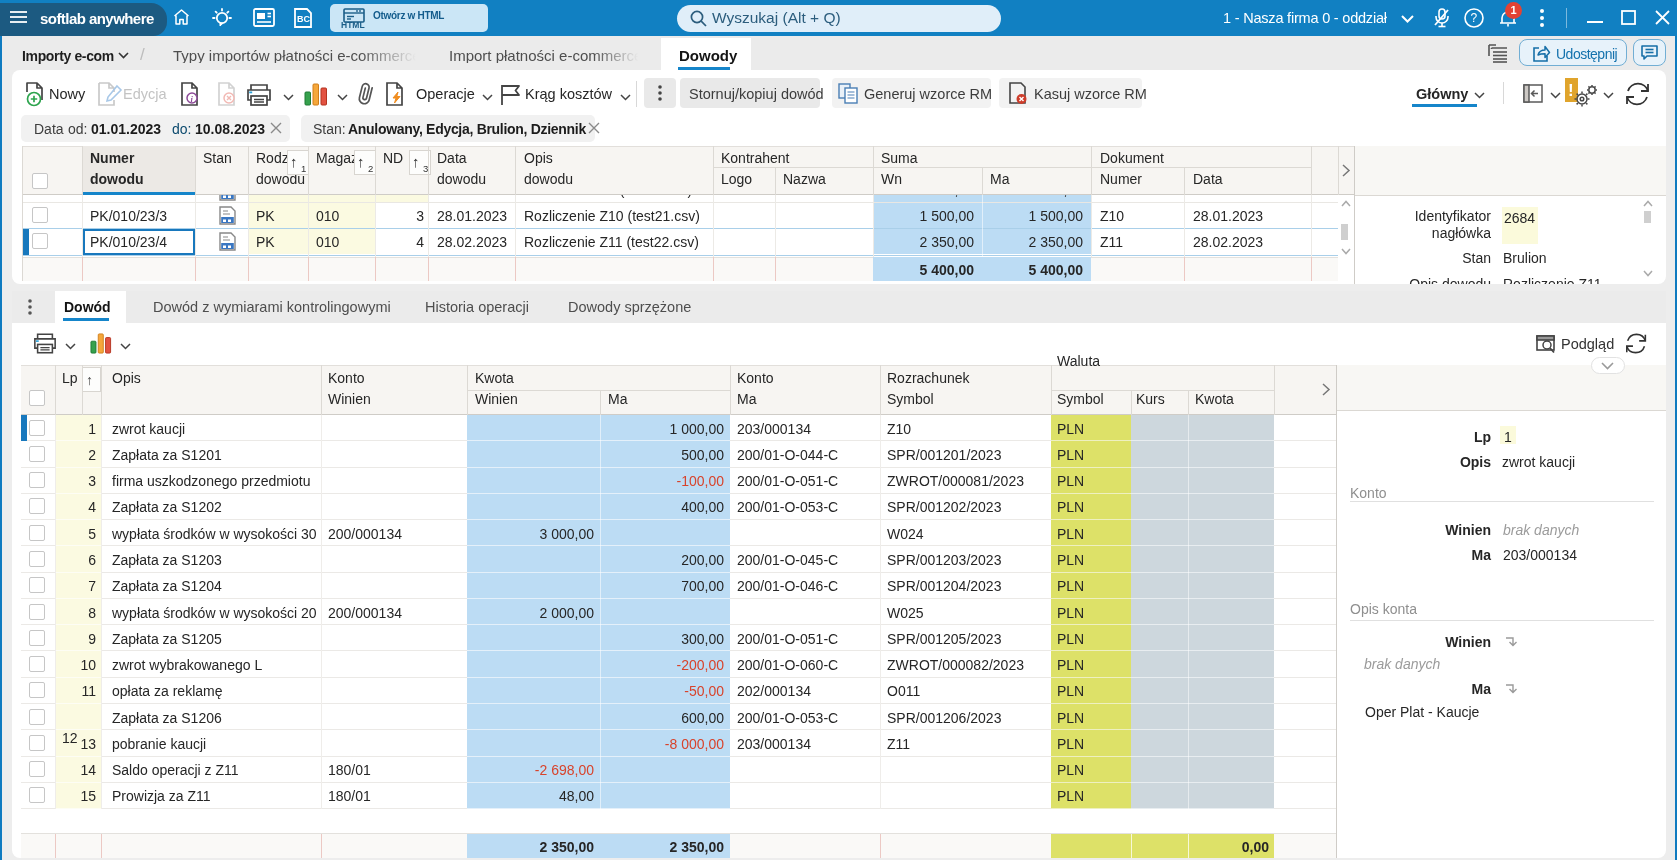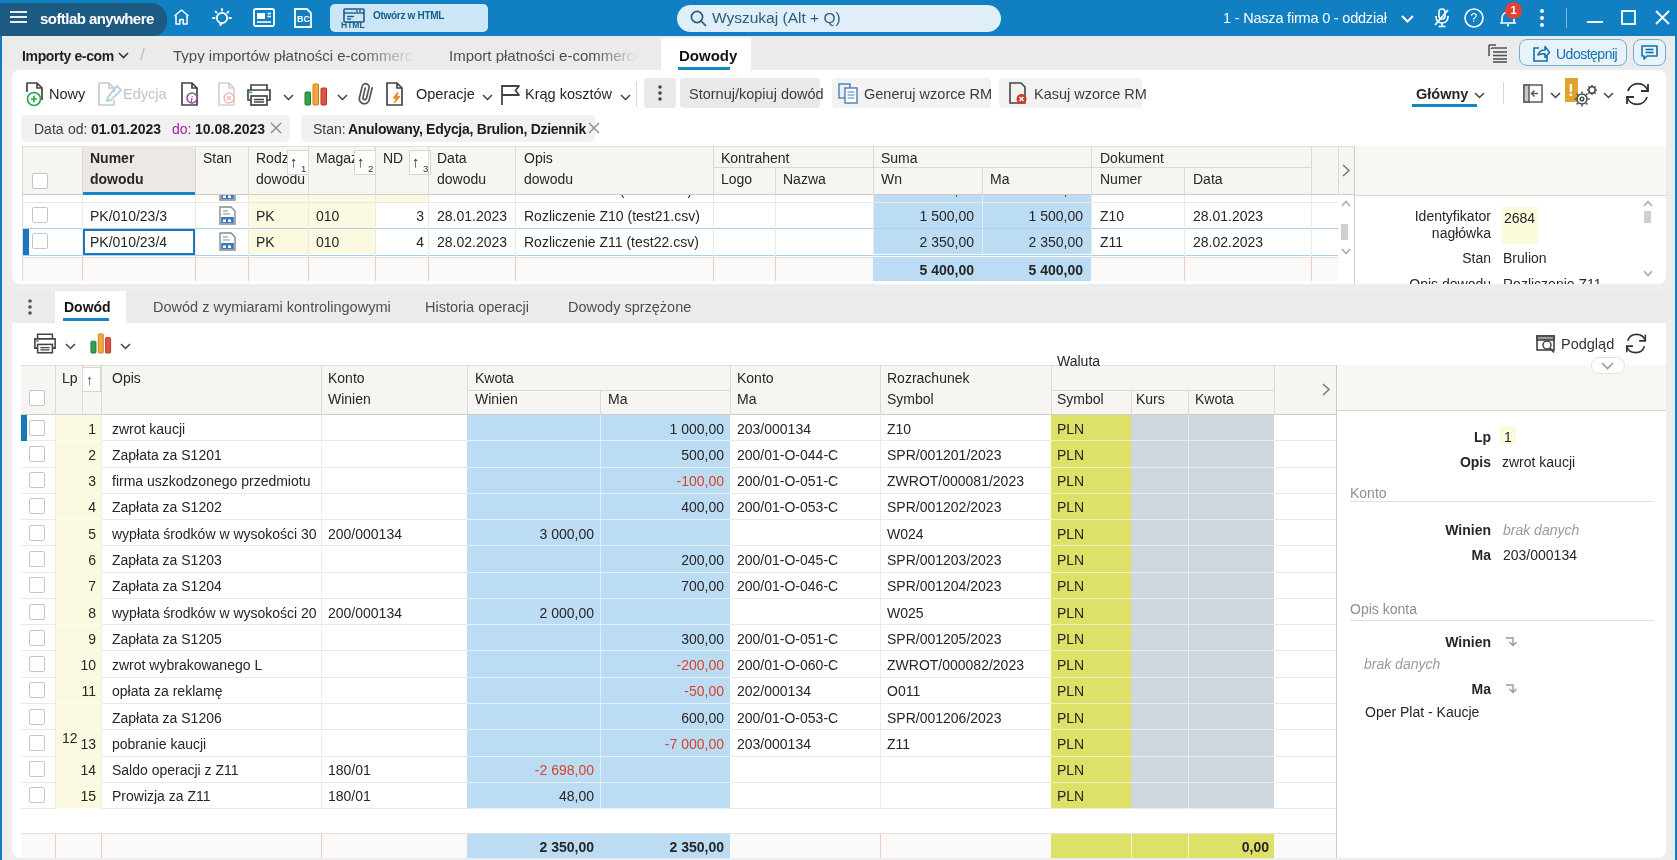--- a/index.html
+++ b/index.html
@@ -274,21 +274,21 @@
   <svg style="left:1612px;top:11px" width="28" height="26" viewBox="0 0 28 26">
       <path d="M24 10 a10.5 10.5 0 0 0 -20 0 M3 16 a10.5 10.5 0 0 0 20 0" fill="none" stroke="#333" stroke-width="1.8"></path>
       <path d="M24 3 V10 H17" fill="none" stroke="#333" stroke-width="1.8"></path>
       <path d="M3 23 V16 H10" fill="none" stroke="#333" stroke-width="1.8"></path>
     </svg>
 
   <div class="abs" style="left:9px;top:45px;width:269px;height:27px;background:#f1f1f1;border-radius:5px"></div>
   <div class="t" style="left:22px;top:52px;font-size:14px;color:#3d3d3d">Data</div>
   <div class="t" style="left:56px;top:52px;font-size:14px;color:#3d3d3d">od:</div>
   <div class="t b" style="left:79px;top:52px;font-size:14px;color:#1c1c1c">01.01.2023</div>
-  <div class="t" style="left:160px;top:52px;font-size:14px;color:#a21caf">do:</div>
+  <div class="t" style="left:160px;top:52px;font-size:14px;color:#0c4a6e">do:</div>
   <div class="t b" style="left:183px;top:52px;font-size:14px;color:#1c1c1c">10.08.2023</div>
   <svg style="left:258px;top:52px" width="12" height="12" viewBox="0 0 12 12">
       <path d="M1 1 L11 11 M11 1 L1 11" stroke="#8a8a8a" stroke-width="1.4"></path>
     </svg>
   <div class="abs" style="left:289px;top:45px;width:294px;height:27px;background:#f1f1f1;border-radius:5px"></div>
   <div class="t" style="left:301px;top:52px;font-size:14px;color:#3d3d3d">Stan:</div>
   <div class="t b" style="left:336px;top:52px;font-size:14px;letter-spacing:-.3px;color:#1c1c1c">Anulowany, Edycja, Brulion, Dziennik</div>
   <svg style="left:576px;top:52px" width="12" height="12" viewBox="0 0 12 12">
       <path d="M1 1 L11 11 M11 1 L1 11" stroke="#8a8a8a" stroke-width="1.4"></path>
     </svg>
@@ -655,21 +655,21 @@
 <div class="cb" style="left:17px;top:417.6px"></div>
 <div class="t" style="left:50px;top:440px;width:34px;text-align:left">12</div>
 <div class="t" style="left:100px;top:419.6px">Zapłata za S1206</div>
 <div class="t" style="left:588px;top:419.6px;width:124px;text-align:right;color:#262626">600,00</div>
 <div class="t" style="left:725px;top:419.6px">200/01-O-053-C</div>
 <div class="t" style="left:875px;top:419.6px">SPR/001206/2023</div>
 <div class="t" style="left:1045px;top:419.6px">PLN</div>
 <div class="cb" style="left:17px;top:443.8px"></div>
 <div class="t" style="left:50px;top:445.8px;width:34px;text-align:right">13</div>
 <div class="t" style="left:100px;top:445.8px">pobranie kaucji</div>
-<div class="t" style="left:588px;top:445.8px;width:124px;text-align:right;color:#d8432b">-7 000,00</div>
+<div class="t" style="left:588px;top:445.8px;width:124px;text-align:right;color:#d8432b">-8 000,00</div>
 <div class="t" style="left:725px;top:445.8px">203/000134</div>
 <div class="t" style="left:875px;top:445.8px">Z11</div>
 <div class="t" style="left:1045px;top:445.8px">PLN</div>
 <div class="cb" style="left:17px;top:470.1px"></div>
 <div class="t" style="left:50px;top:472.1px;width:34px;text-align:right">14</div>
 <div class="t" style="left:100px;top:472.1px">Saldo operacji z Z11</div>
 <div class="t" style="left:316px;top:472.1px">180/01</div>
 <div class="t" style="left:455px;top:472.1px;width:127px;text-align:right;color:#d8432b">-2 698,00</div>
 <div class="t" style="left:1045px;top:472.1px">PLN</div>
 <div class="cb" style="left:17px;top:496.4px"></div>

